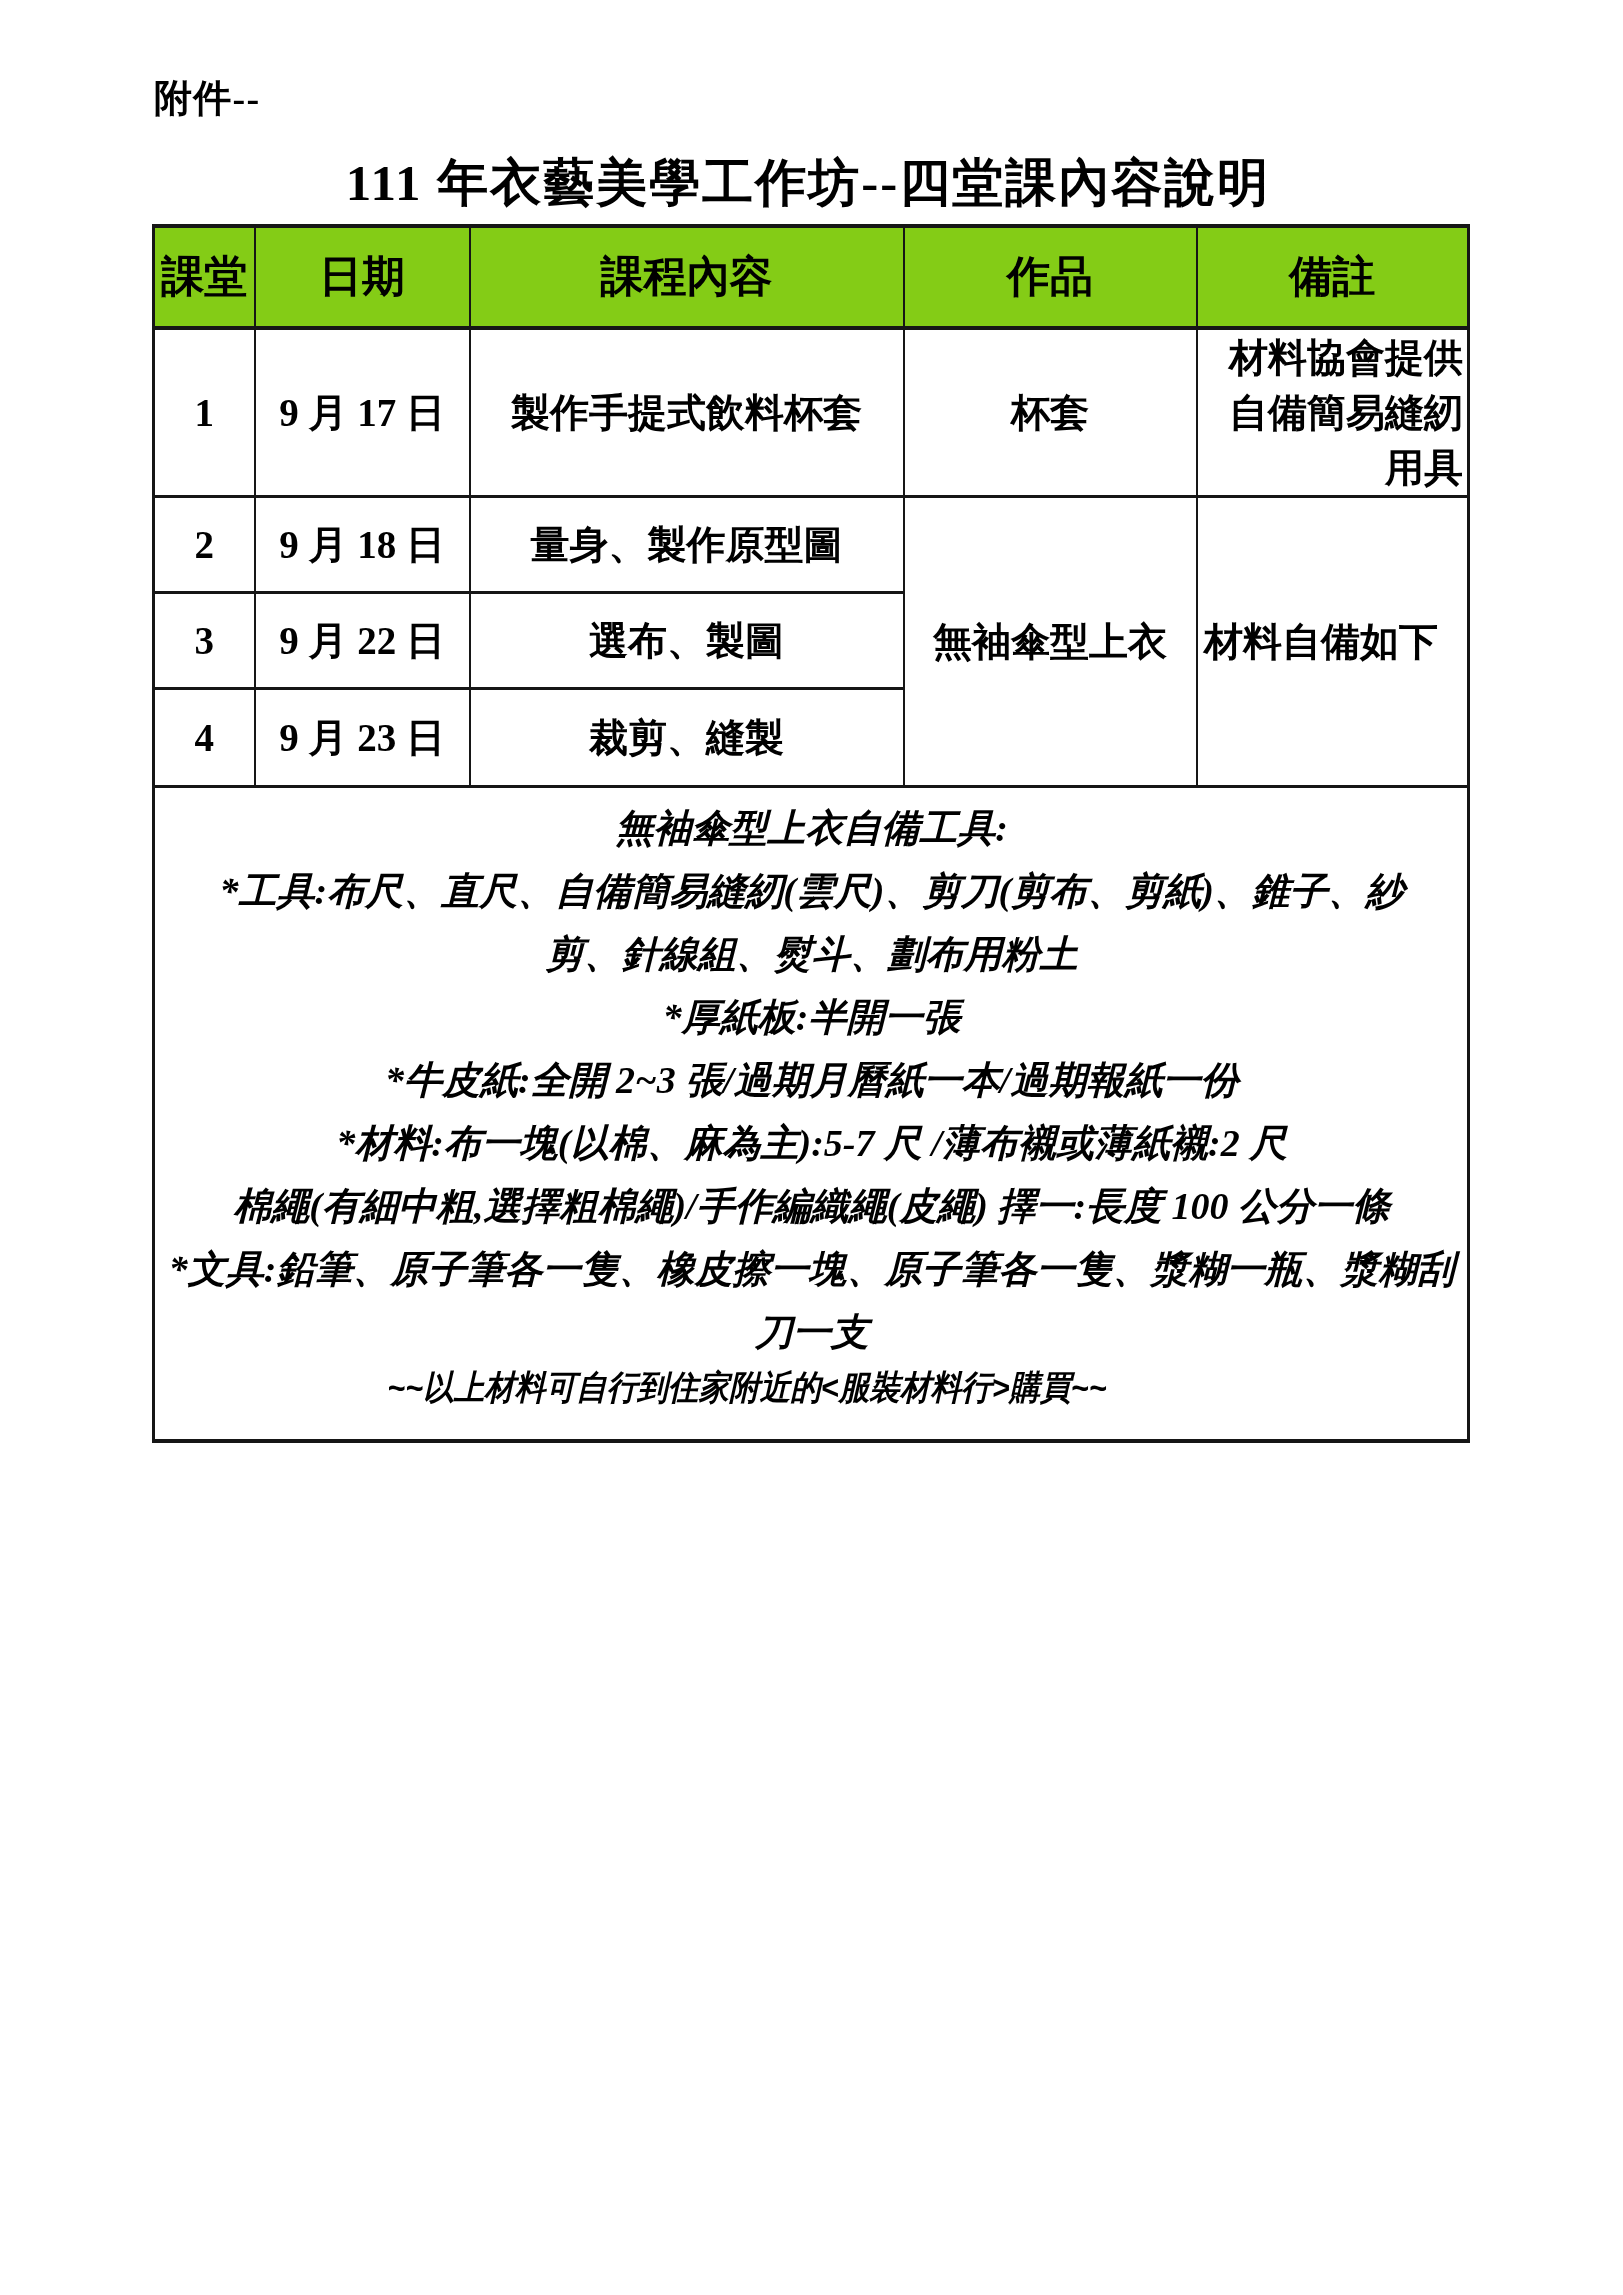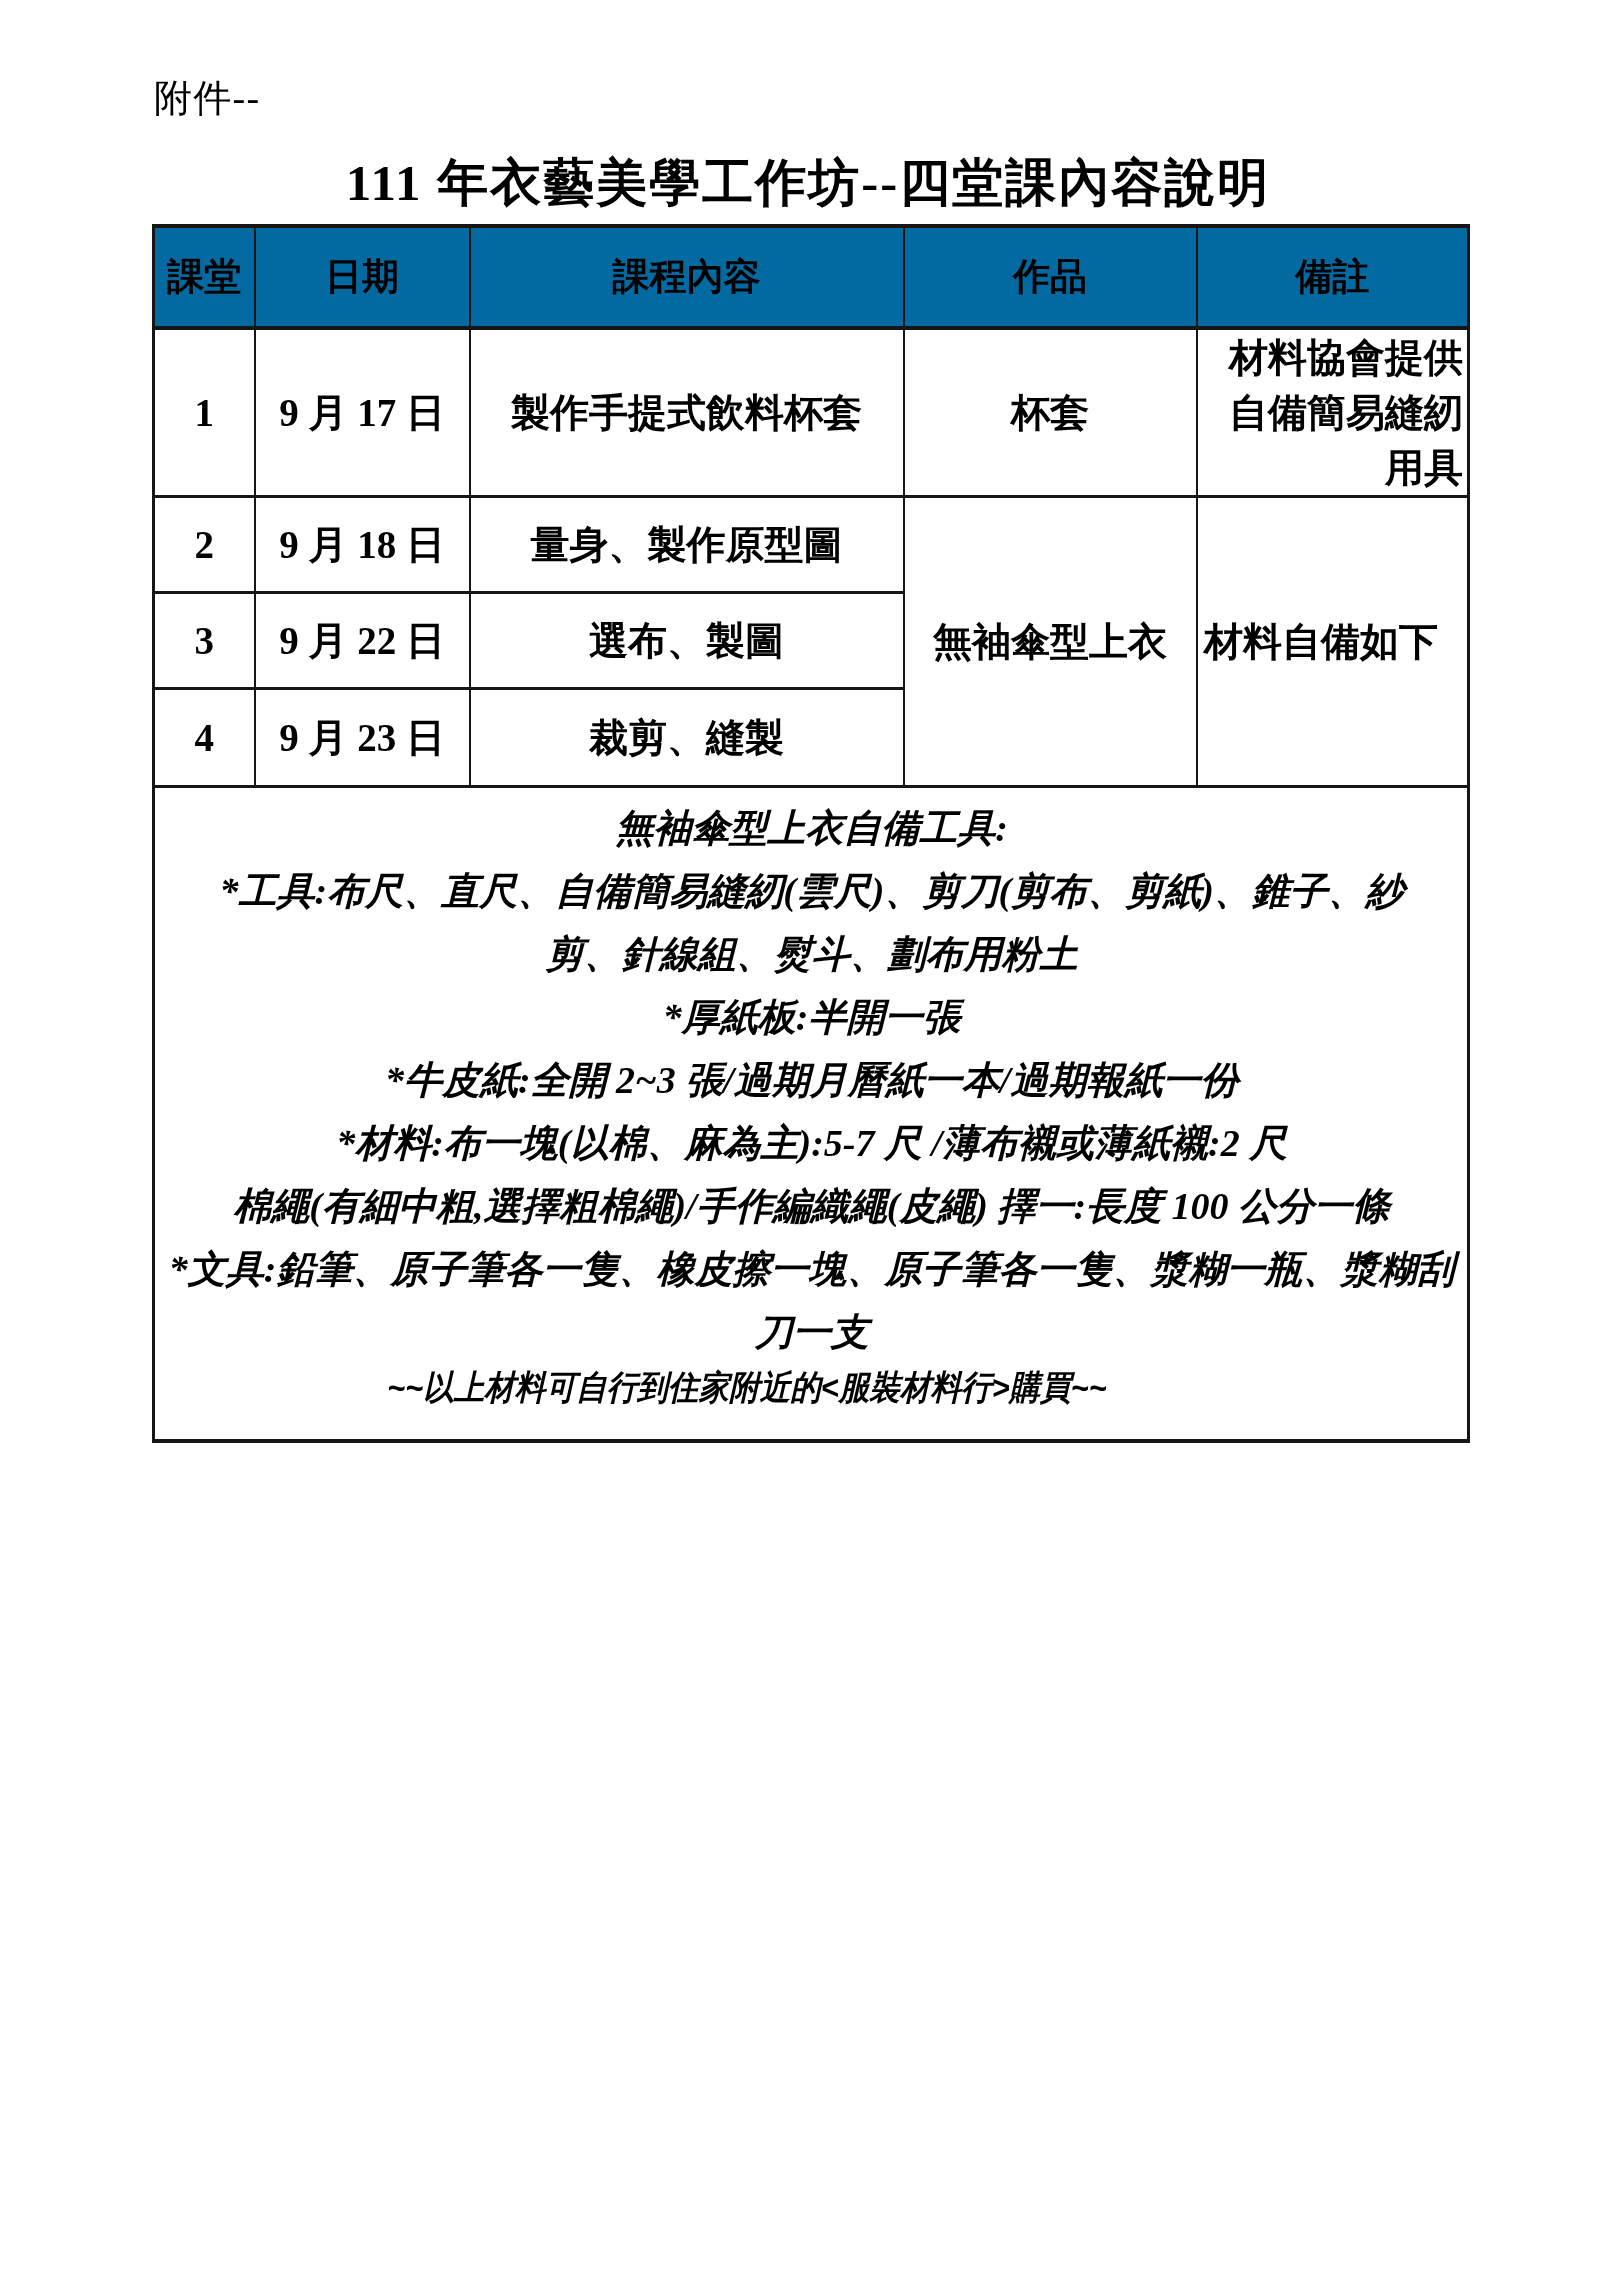--- a/index.html
+++ b/index.html
@@ -14,21 +14,21 @@
     width: 1623px;
     height: 2295px;
     background: #ffffff;
     overflow: hidden;
   }
   .attachment-label {
     position: absolute;
     left: 154px;
     top: 73px;
     font-size: 38px;
-    font-weight: normal;
+    font-weight: bold;
     letter-spacing: 1.3px;
     white-space: nowrap;
   }
   .doc-title {
     position: absolute;
     left: 0;
     right: 7px;
     top: 149px;
     text-align: center;
     font-size: 51px;
@@ -49,22 +49,22 @@
   .course-table th, .course-table td {
     border: 2px solid #161616;
     text-align: center;
     vertical-align: middle;
     font-weight: bold;
     font-size: 39px;
     padding: 0;
     overflow: hidden;
   }
   .course-table thead th {
-    background: #0369a1;
-    font-size: 37px;
+    background: #84cc16;
+    font-size: 43px;
     border-top: 4.6px solid #161616;
     border-bottom: 4.6px solid #161616;
     height: 98px;
   }
   .course-table td { border-top: 3.3px solid #161616; border-bottom: 3.3px solid #161616; }
   tr.row-1 { height: 163px; }
   tr.row-2 { height: 96px; }
   tr.row-3 { height: 96px; }
   tr.row-4 { height: 98px; }
   td.cell-left {

